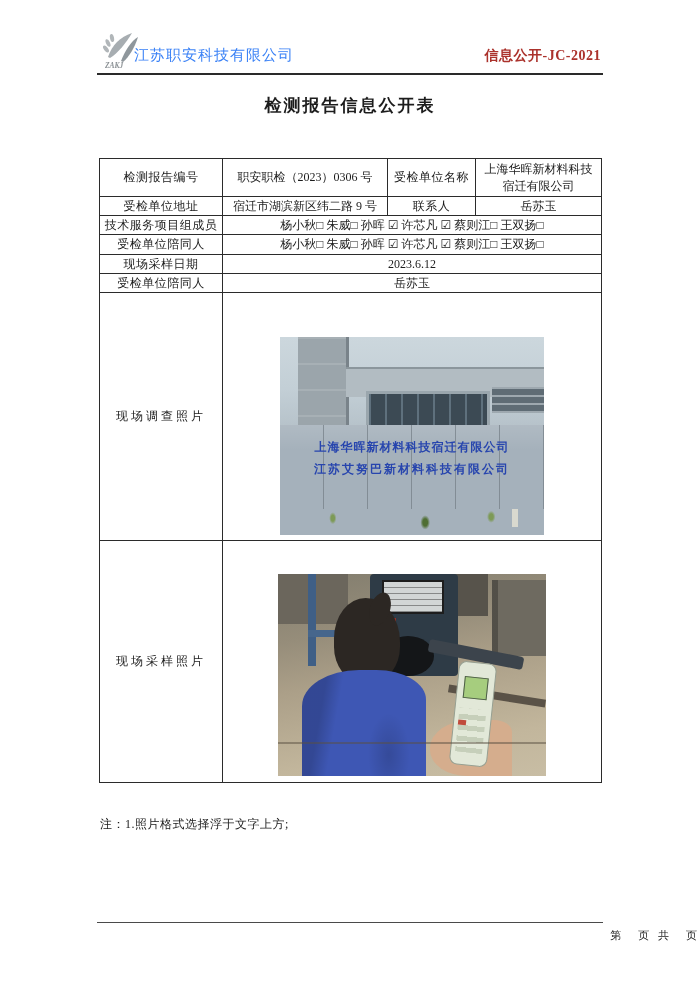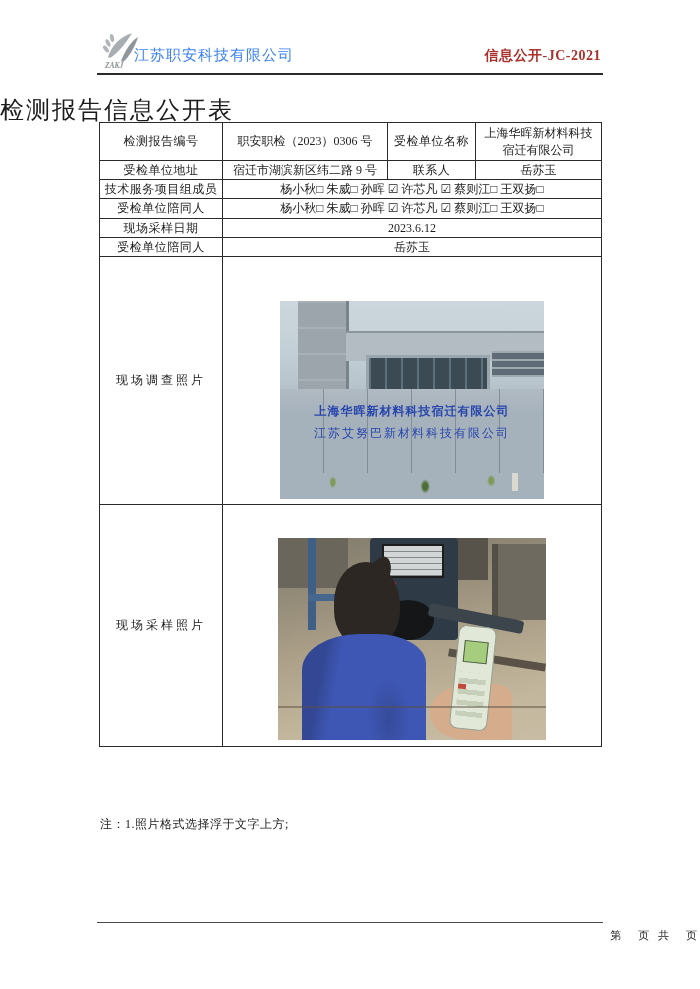--- a/index.html
+++ b/index.html
@@ -7,25 +7,25 @@
     width:700px;height:989px;background:#ffffff;position:relative;
     font-family:"Liberation Serif","DejaVu Serif",serif;color:#1c1c1c;
     overflow:hidden;
   }
   
   .hdr-logo{position:absolute;left:100px;top:30px;width:42px;height:42px;}
   .hdr-company{position:absolute;left:134px;top:46px;font-size:15px;color:#3b82f6;letter-spacing:1px;}
   .hdr-code{position:absolute;right:99px;top:47px;font-size:14px;font-weight:bold;letter-spacing:.5px;}
   .hdr-rule{position:absolute;left:97px;width:506px;top:73px;height:2px;background:#2a2a2a;}
   
-  .doc-title{position:absolute;left:0;right:0;top:94px;text-align:left;
-    font-size:24px;font-weight:normal;letter-spacing:2px;}
+  .doc-title{position:absolute;left:0;right:0;top:94px;text-align:center;
+    font-size:17px;font-weight:bold;letter-spacing:2px;}
   
   table.form{position:absolute;left:99px;top:122px;width:502px;border-collapse:collapse;table-layout:fixed;}
-  table.form{border:1.5px solid #2b2b2b;}
+  table.form{border:1.5px solid #2b2b2b;margin-top:36px;}
   table.form td{border:1px solid #2b2b2b;font-size:12px;text-align:center;vertical-align:middle;
     padding:1px 3px;line-height:1.35;}
   td.lbl{letter-spacing:.5px;}
   td.wrapcell{padding:1px 8px;}
   td.photo-lbl{letter-spacing:3px;}
   td.photocell{vertical-align:top;padding:0;}
   .twoline .sub{display:block;}
   
   .photo1{position:relative;width:264px;height:198px;margin:39px auto 0;overflow:hidden;
     background:linear-gradient(180deg,#ccd7dd 0%,#c3cfd6 26%,#b0bcc4 55%,#a5b1bb 70%);}
@@ -37,21 +37,21 @@
   .p1-windows{position:absolute;left:86px;top:54px;width:118px;height:32px;background:#3c4a54;
     border:3px solid #9aa6ad;
     background-image:repeating-linear-gradient(90deg,rgba(160,185,200,.35) 0 2px,transparent 2px 16px);}
   .p1-rwin{position:absolute;left:212px;top:50px;width:52px;height:26px;background:#5f6c75;
     background-image:repeating-linear-gradient(180deg,rgba(220,228,233,.5) 0 2px,transparent 2px 8px);}
   .p1-wall{position:absolute;left:0;right:0;top:88px;height:84px;background:#a5b1bb;
     background-image:repeating-linear-gradient(90deg,transparent 0 43px,rgba(118,128,136,.75) 43px 44px),
       linear-gradient(180deg,rgba(255,255,255,.12),transparent 30%);}
   .p1-sign1{position:absolute;left:0;right:0;top:102px;text-align:center;font-weight:bold;
     font-size:12px;letter-spacing:1px;}
-  .p1-sign2{position:absolute;left:0;right:0;top:124px;text-align:center;font-weight:normal;
+  .p1-sign2{position:absolute;left:0;right:0;top:124px;text-align:center;font-weight:bold;
     font-size:12px;letter-spacing:2px;}
   .p1-grass{position:absolute;left:0;right:0;bottom:0;height:28px;
     background:linear-gradient(180deg,#6d8a49 0%,#5c7a3c 60%,#6b854a 100%);
     background-image:radial-gradient(6px 10px at 20% 40%,#7d9a56 30%,transparent 60%),
       radial-gradient(8px 12px at 55% 55%,#4f6e33 30%,transparent 60%),
       radial-gradient(7px 10px at 80% 35%,#7d9a56 30%,transparent 60%);}
   .p1-post{position:absolute;right:26px;bottom:8px;width:6px;height:18px;background:#d9d9cf;}
   
   .photo2{position:relative;width:268px;height:202px;margin:28px auto 0;overflow:hidden;
     background:linear-gradient(170deg,#827d6e 0%,#968d7a 28%,#ab9f88 48%,#c2b69c 80%,#c8bda4 100%);}

